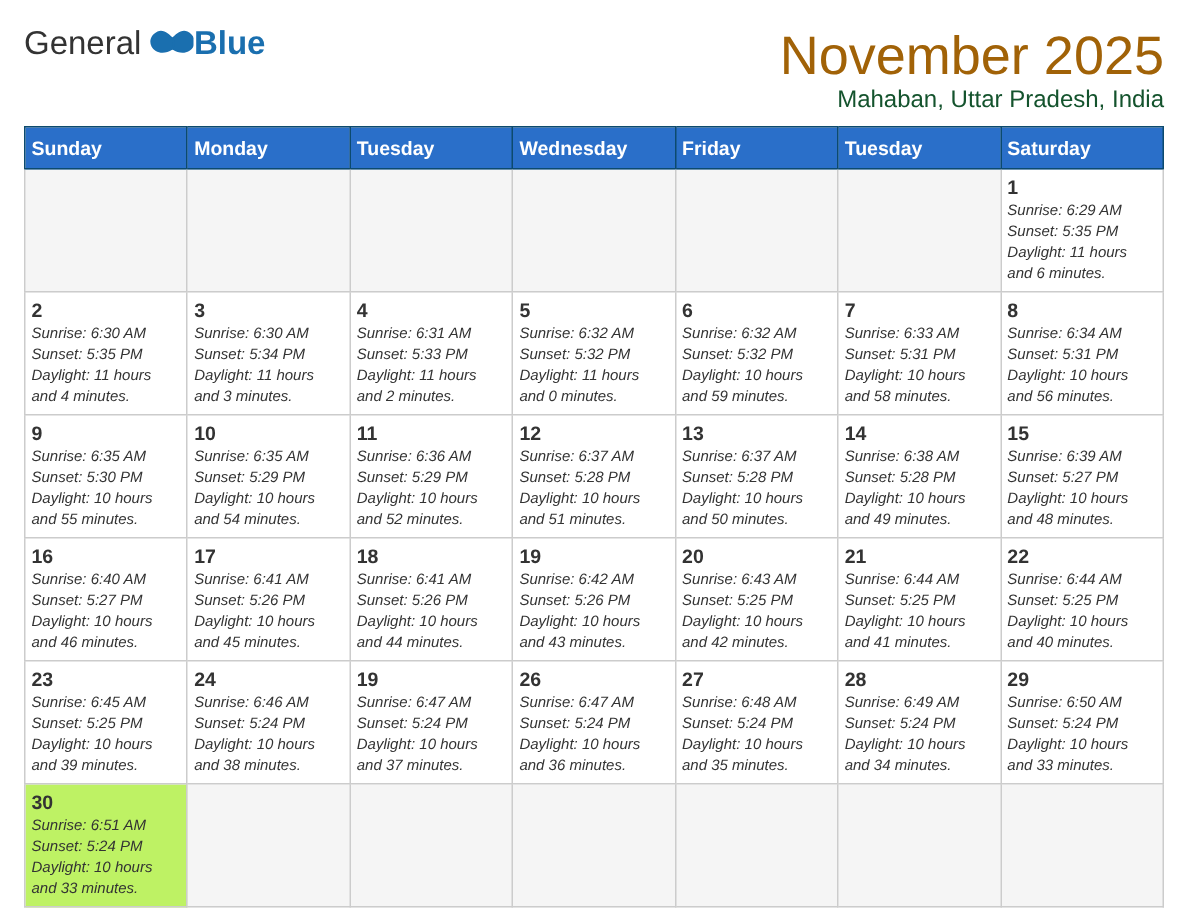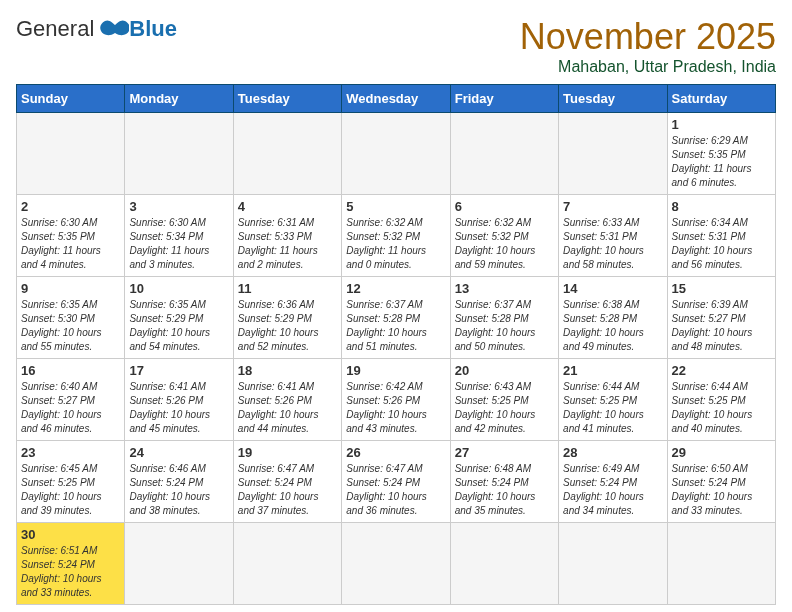--- a/index.html
+++ b/index.html
@@ -85,21 +85,21 @@
       display: block;
       margin-bottom: 2px;
     }
     .day-info {
       font-size: 10px;
       color: #333;
       line-height: 1.4;
       font-style: italic;
     }
     .last-row td {
-      background: #fde047;
+      background: #bef264;
     }
   </style>
 </head>
 <body>
 
 <div class="header-area">
   <div class="logo">
     <div class="logo-text">
       <span class="general">General</span>
       <svg class="logo-bird" viewBox="0 0 32 24" xmlns="http://www.w3.org/2000/svg">

